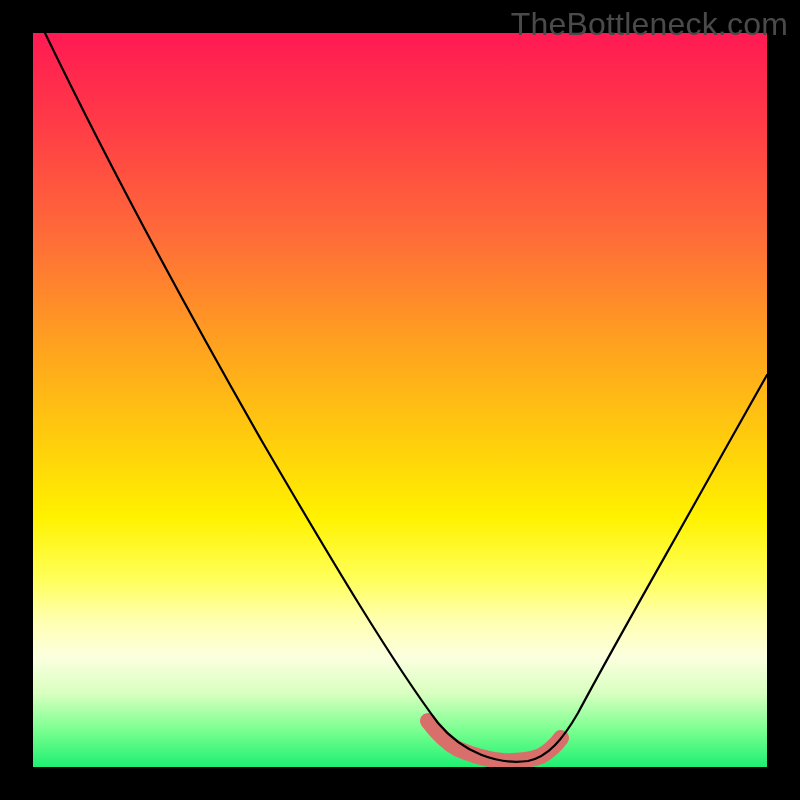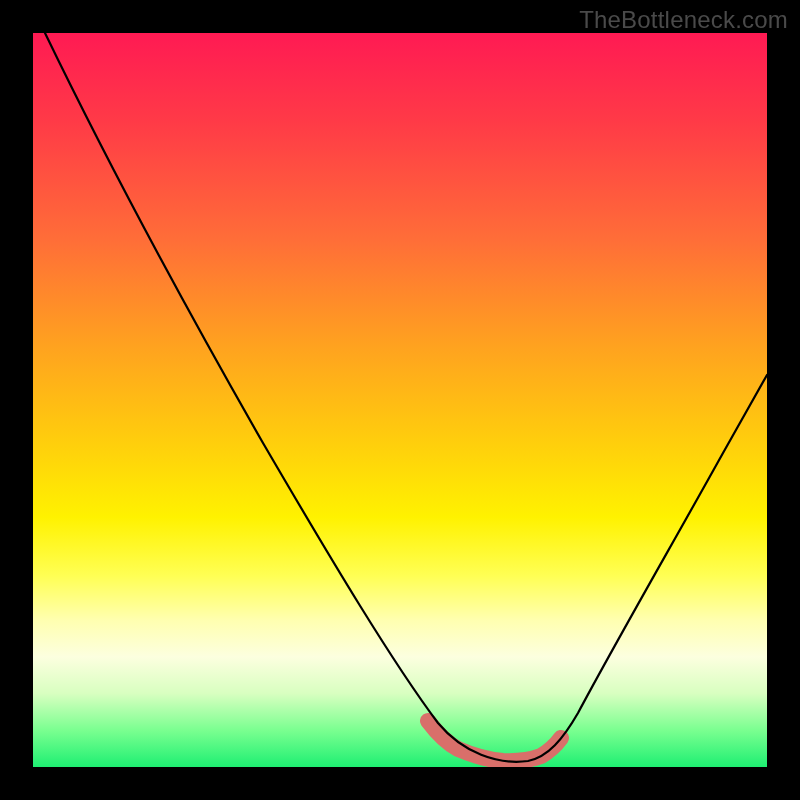--- a/index.html
+++ b/index.html
@@ -41,21 +41,21 @@
       #d8ffc0 90%,
       #7aff90 95%,
       #1eef72 100%
     );
   }
   .watermark {
     position: absolute;
     top: 6px;
     right: 12px;
     color: #4a4a4a;
-    font-size: 24px;
+    font-size: 32px;
     font-weight: 400;
     letter-spacing: 0.2px;
     user-select: none;
   }
   svg.overlay {
     position: absolute;
     inset: 0;
   }
 </style>
 </head>

